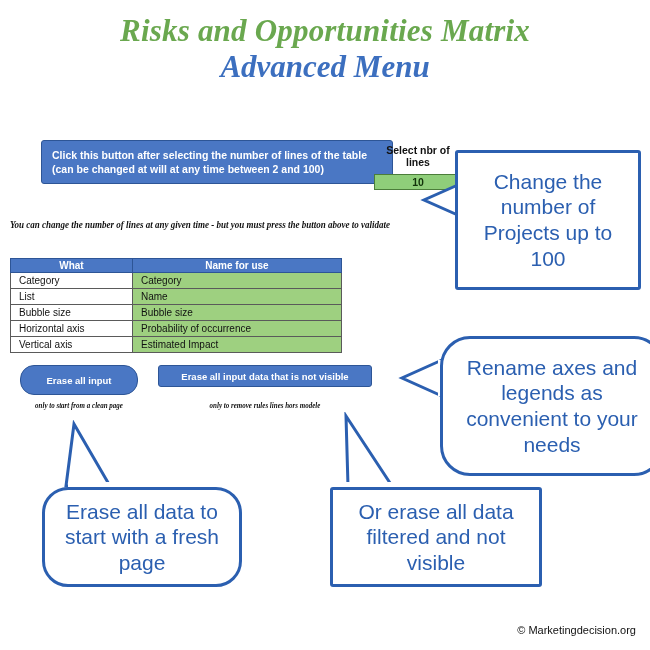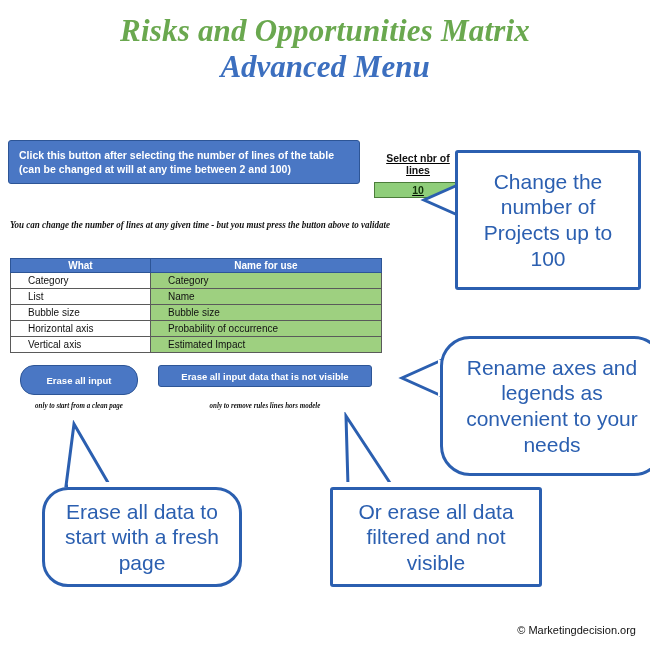--- a/index.html
+++ b/index.html
@@ -54,29 +54,29 @@
     border: 1px solid #2d5596;
     border-radius: 3px;
     color: #ffffff;
     font-size: 10.5px;
     font-weight: bold;
     line-height: 1.35;
     padding: 7px 10px;
     display: flex;
     align-items: center;
     text-align: left;
+    margin-left: 33px;
   }
 
   #nbr-select-wrap {
     position: absolute;
     left: 366px;
-    top: 12px;
+    top: 4px;
     width: 88px;
     text-align: center;
-    text-decoration: underline;
   }
   #nbr-select-label {
     font-size: 10.5px;
     font-weight: bold;
     color: #111111;
     line-height: 1.15;
   }
   #nbr-select-value {
     margin-top: 6px;
     background: #8fce7a;
@@ -100,35 +100,35 @@
     transform: scaleY(1.25);
     transform-origin: left top;
   }
 
   
   #names-table {
     position: absolute;
     left: 2px;
     top: 118px;
     border-collapse: collapse;
-    width: 372px;
+    width: 332px;
     font-size: 10px;
   }
   #names-table th {
     background: #4a77c4;
     color: #ffffff;
     border: 1px solid #2d5596;
     font-size: 10px;
     font-weight: bold;
     padding: 1px 4px;
     text-align: center;
   }
   #names-table td {
     border: 1px solid #5a5a5a;
-    padding: 1px 17px;
+    padding: 1px 8px;
     height: 13px;
   }
   #names-table td.col-what {
     background: #ffffff;
     color: #111111;
     width: 105px;
   }
   #names-table td.col-name {
     background: #9ed080;
     color: #111111;

